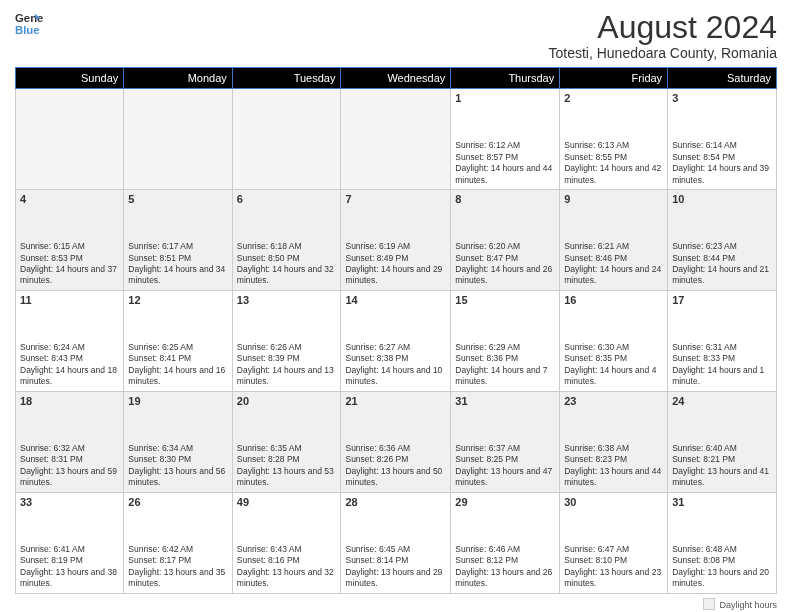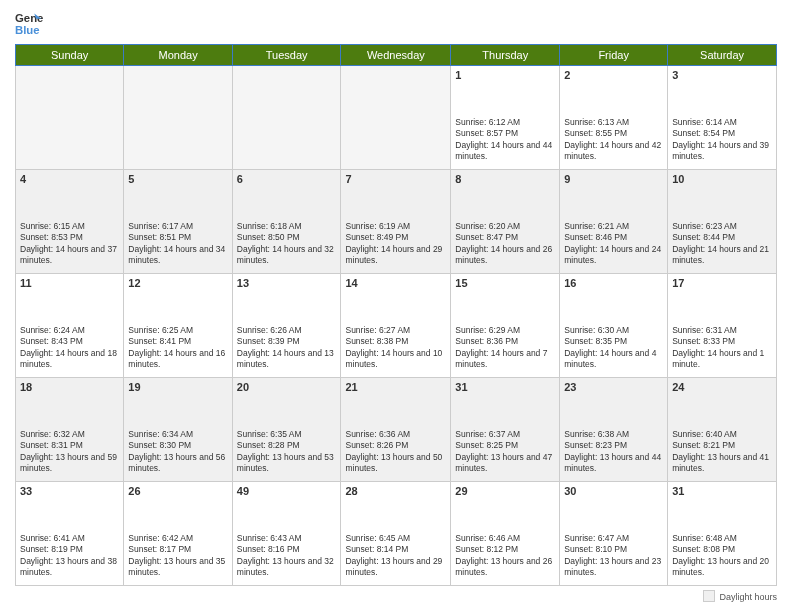--- a/index.html
+++ b/index.html
@@ -46,23 +46,23 @@
       font-weight: normal;
       color: #333;
     }
     .calendar {
       flex: 1;
       border-collapse: collapse;
       width: 100%;
       font-size: 9.5px;
     }
     .calendar th {
-      background: #4d7c0f;
+      background: #000000;
       color: #fff;
-      text-align: center;
+      text-align: right;
       padding: 4px 5px;
       font-size: 11px;
       font-weight: normal;
       border: 1px solid #3a7bc8;
     }
     .calendar td {
       border: 1px solid #ccc;
       vertical-align: top;
       padding: 3px 4px;
       width: 113px;
@@ -111,20 +111,24 @@
 <body>
 
 <div class="page">
   <div class="header">
     <div class="logo">
       <svg class="logo-icon" viewBox="0 0 32 32">
         <text x="0" y="14" font-size="13" font-weight="bold" fill="#333">General</text>
         <text x="0" y="27" font-size="13" font-weight="bold" fill="#4a90d9">Blue</text>
         <polygon points="22,4 30,10 24,10" fill="#4a90d9"></polygon>
       </svg>
+    </div>
+    <div class="title-block">
+      <h1>August 2024</h1>
+      <h2>Totesti, Hunedoara County, Romania</h2>
     </div>
   </div>
 
   <table class="calendar">
     <thead>
       <tr>
         <th>Sunday</th>
         <th>Monday</th>
         <th>Tuesday</th>
         <th>Wednesday</th>

